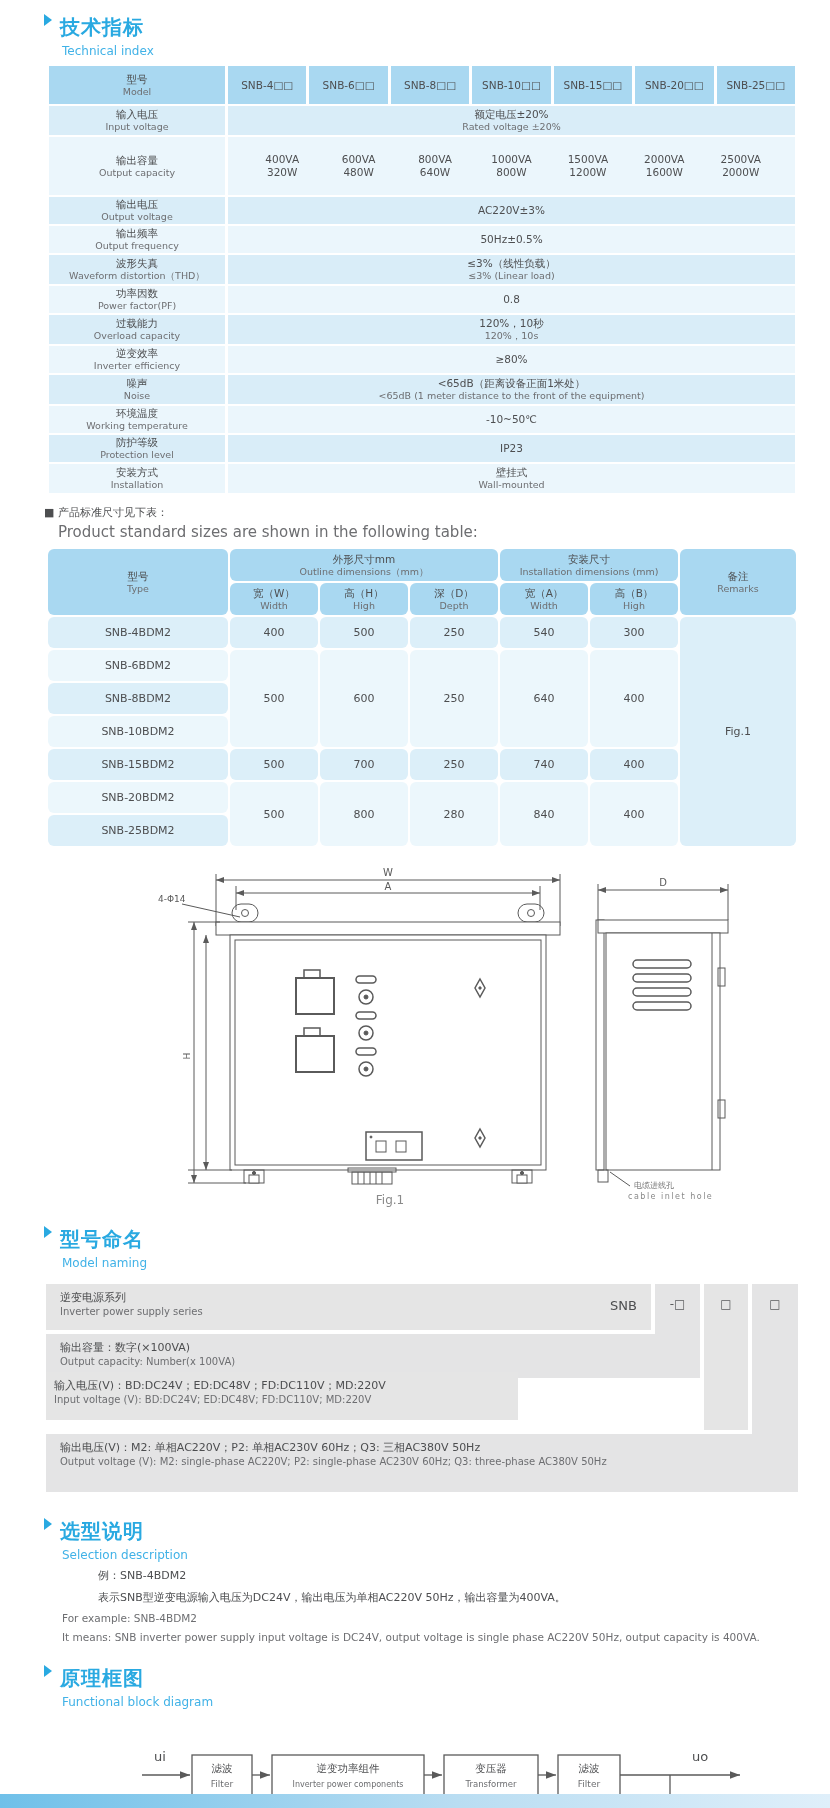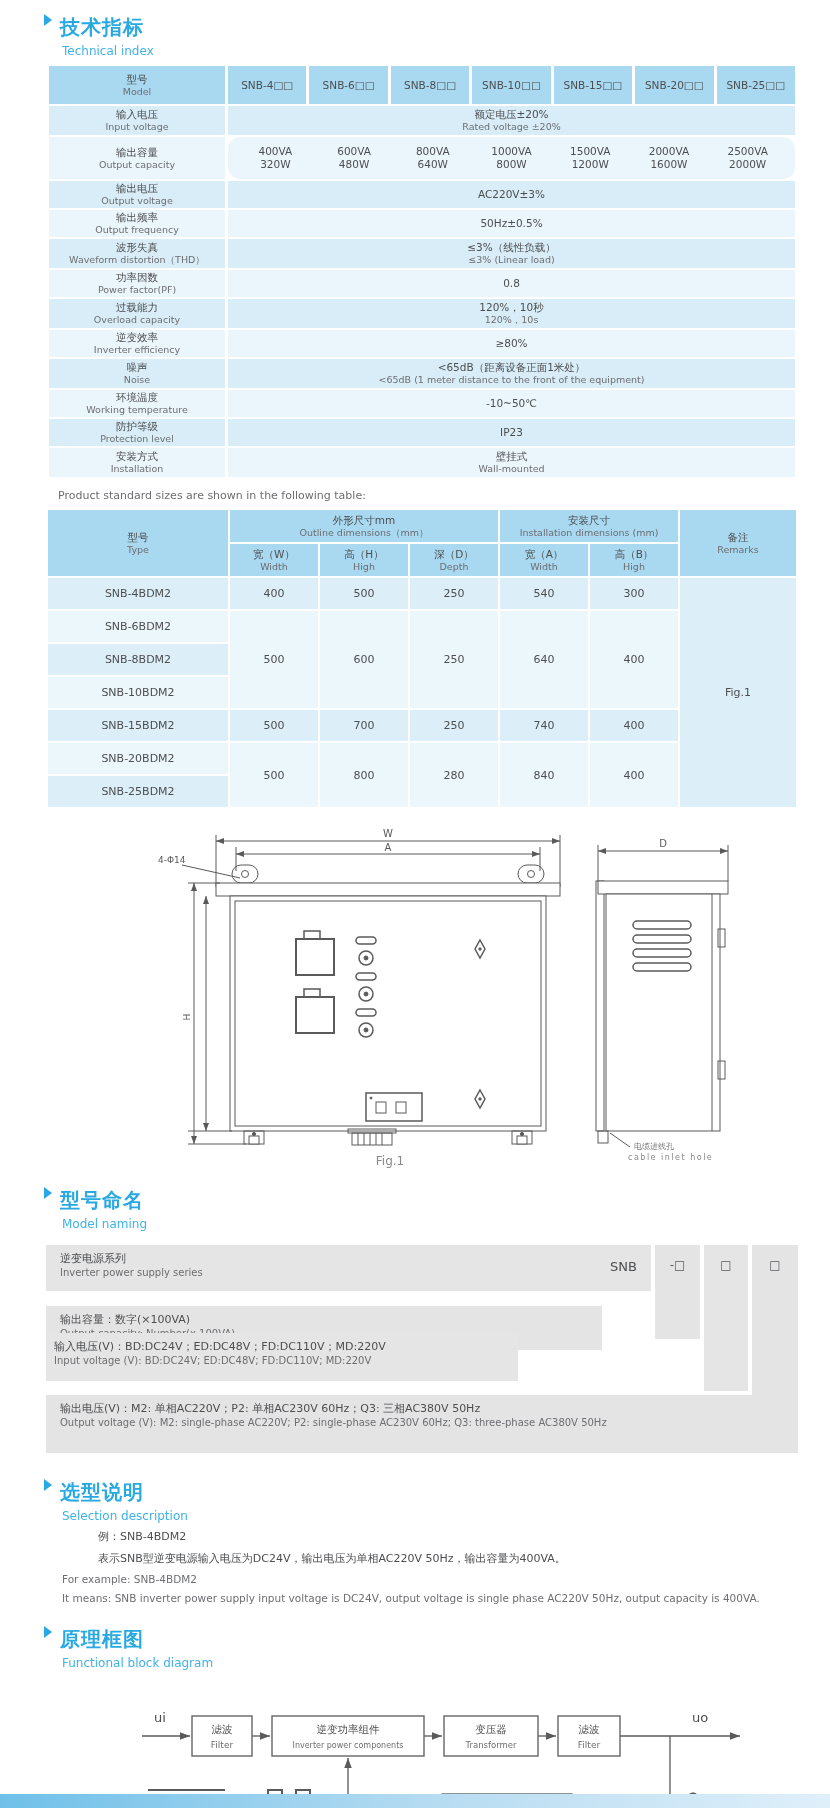--- a/index.html
+++ b/index.html
@@ -22,34 +22,34 @@
   #spec-table td{vertical-align:middle;text-align:center;}
   #spec-table .lblh,#spec-table .mh{background:#a9d8f1;}
   #spec-table .mh{font-size:10.5px;color:#4d4e50;height:36px;}
   #spec-table .lbl .zh,.lblh .zh{font-size:10.5px;line-height:13px;color:#4d4e50;}
   #spec-table .lbl .en,.lblh .en{font-size:9.5px;line-height:12px;color:#6d6e71;}
   #spec-table tr.dark td{background:#d9edf8;}
   #spec-table tr.light td{background:#ebf6fc;}
   #spec-table td.val{font-size:10.5px;color:#4d4e50;padding:2px 0;}
   #spec-table td.val .en{font-size:9.5px;color:#6d6e71;line-height:12px;}
   #spec-table td.val div{line-height:13px;}
-  #spec-table td.val.cols{padding:8px;border-radius:12px;}
+  #spec-table td.val.cols{padding:16px;}
   .colwrap{display:flex;width:100%;}
   .colwrap span{flex:1;display:block;}
   .colwrap span div{line-height:13px;font-size:10.5px;color:#4d4e50;}
   #spec-table td.lbl{padding:1px 0;}
 
   
   .note{margin:10px 0 6px 44px;}
   .note .zh{font-size:11px;color:#4d4e50;}
-  .note .en{font-size:11px;color:#6d6e71;margin:3px 0 0 14px;}
+  .note .en{font-size:15px;color:#6d6e71;margin:3px 0 0 14px;}
 
   
   #size-table{width:752px;margin-left:46px;border-spacing:2px 2px;}
-  #size-table td{vertical-align:middle;text-align:center;}
+  #size-table td{vertical-align:middle;text-align:center;border-radius:6px;}
   #size-table thead td{background:#a9d8f1;}
   #size-table .hz{font-size:10.5px;line-height:14px;color:#4d4e50;}
   #size-table .he{font-size:9.5px;line-height:12px;color:#6d6e71;}
   #size-table thead td{padding:3px 0;}
   #size-table tbody td{font-size:11px;color:#4d4e50;}
   #size-table tbody td.type{font-size:11px;}
   #size-table tbody tr.dark td{background:#dceff9;}
   #size-table tbody tr.light td{background:#ecf7fc;}
   #size-table tbody td{padding:9px 0;}
 
@@ -255,20 +255,21 @@
           </td>
           <td colspan="7" class="val">
             <div>壁挂式</div>
             <div class="en">Wall-mounted</div>
           </td>
         </tr>
       </tbody>
   </table>
 
   <div class="note">
+    <div class="zh">■ 产品标准尺寸见下表：</div>
     <div class="en">Product standard sizes are shown in the following table:</div>
   </div>
 
   <table id="size-table">
     <colgroup>
         <col style="width:180px">
         <col style="width:88px">
         <col style="width:88px">
         <col style="width:88px">
         <col style="width:88px">
@@ -480,21 +481,21 @@
 
   <div class="naming">
     <div class="nrow nblue" style="top:0;height:46px;width:605px;">
       <span class="zh">逆变电源系列</span>
       <span class="en">Inverter power supply series</span>
       <span class="ncode">SNB</span>
     </div>
     <div class="ncol ngray" style="left:609px;width:45px;height:94px;">-□</div>
     <div class="ncol nblue" style="left:658px;width:44px;height:146px;">□</div>
     <div class="ncol ngray" style="left:706px;width:46px;height:208px;">□</div>
-    <div class="nrow ngray" style="top:50px;height:44px;width:556px;margin-top:11px;">
+    <div class="nrow ngray" style="top:50px;height:44px;width:654px;">
       <span class="zh">输出容量：数字(×100VA)</span>
       <span class="en">Output capacity: Number(x 100VA)</span>
     </div>
     <div class="nrow nblue" style="top:88px;height:48px;width:472px;padding-left:8px;">
       <span class="zh">输入电压(V)：BD:DC24V；ED:DC48V；FD:DC110V；MD:220V</span>
       <span class="en">Input voltage (V): BD:DC24V;  ED:DC48V;  FD:DC110V; MD:220V</span>
     </div>
     <div class="nrow ngray" style="top:150px;height:58px;width:752px;">
       <span class="zh">输出电压(V)：M2: 单相AC220V；P2: 单相AC230V 60Hz；Q3: 三相AC380V 50Hz</span>
       <span class="en">Output voltage (V):  M2: single-phase AC220V;  P2: single-phase AC230V 60Hz;  Q3: three-phase AC380V 50Hz</span>

